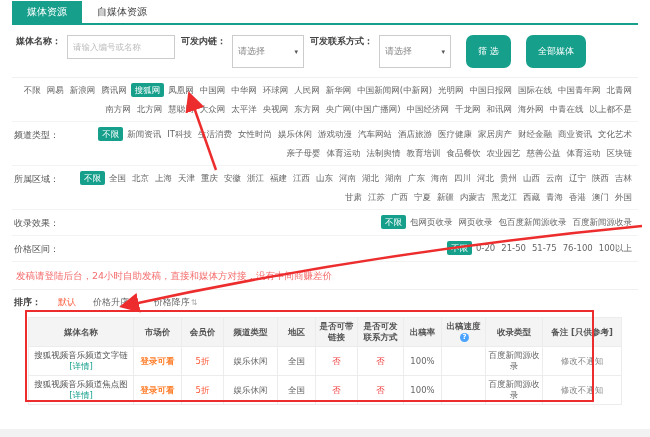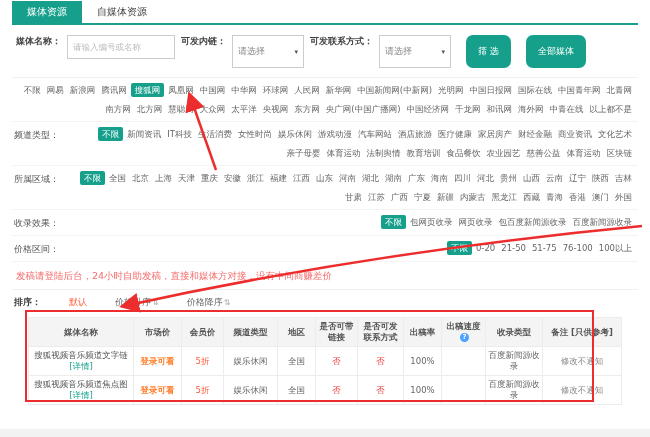--- a/index.html
+++ b/index.html
@@ -25,21 +25,21 @@
   .btn{margin-left:9px;background:var(--teal);color:#fff;border:none;border-radius:7px;padding:4px 12px;font-size:9px;font-family:inherit;cursor:pointer;white-space:nowrap;}
   
   .section{display:flex;padding:5px 2px;border-bottom:1px solid #f3f3f3;}
   .slabel{flex:0 0 50px;color:#555;padding-top:2px;white-space:nowrap;}
   .chips{flex:1;display:flex;flex-wrap:wrap;row-gap:5px;align-items:flex-start;justify-content:flex-end;}
   .chip{font-size:8.5px;line-height:12px;padding:1px 2px;margin-right:2px;border-radius:2px;color:var(--chip);cursor:pointer;white-space:nowrap;}
   .chip.on{background:var(--teal);color:#fff;padding:1px 4px;}
   
   .notice{margin:8px 4px 0;color:var(--red-note);font-size:9.5px;}
   
-  .sortbar{display:flex;align-items:center;gap:28px;margin-top:6px;padding:6px 2px;border-top:1px solid #f0f0f0;}
+  .sortbar{display:flex;align-items:center;gap:17px;margin-top:6px;padding:6px 2px;border-top:1px solid #f0f0f0;}
   .sortbar .slabel2{color:#444;font-weight:bold;}
   .sort-default{color:#ff5a3c;cursor:pointer;}
   .sort-opt{color:#666;cursor:pointer;}
   .sort-ic{color:#aaa;font-size:8px;margin-left:1px;}
   
   .table-wrap{margin:2px 16px 0;}
   table{width:100%;border-collapse:collapse;table-layout:fixed;}
   th,td{border:1px solid var(--border);text-align:center;vertical-align:middle;
         font-size:8.5px;line-height:11px;padding:3px 2px;overflow:hidden;}
   thead th{background:#f4f4f4;color:#555;font-weight:bold;}

